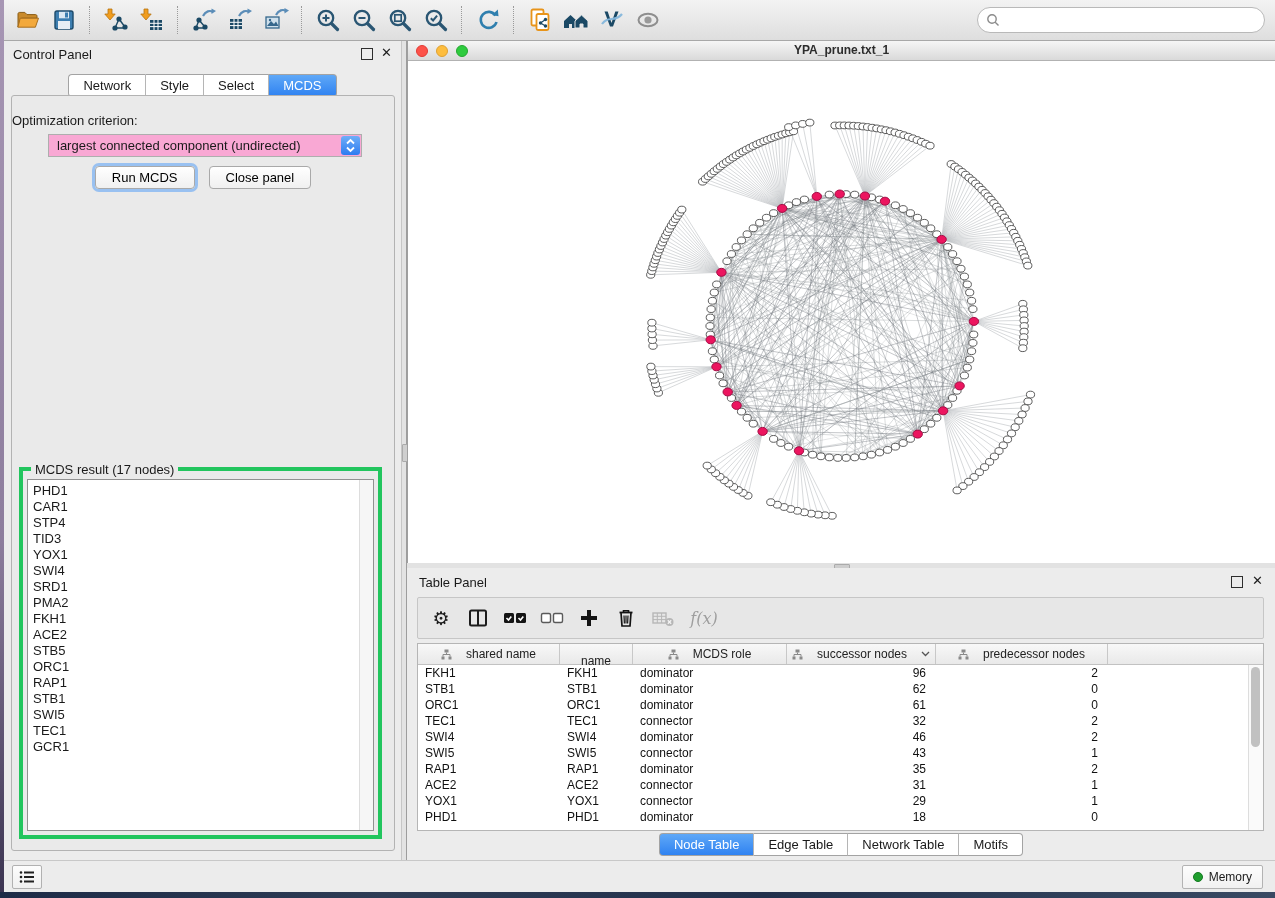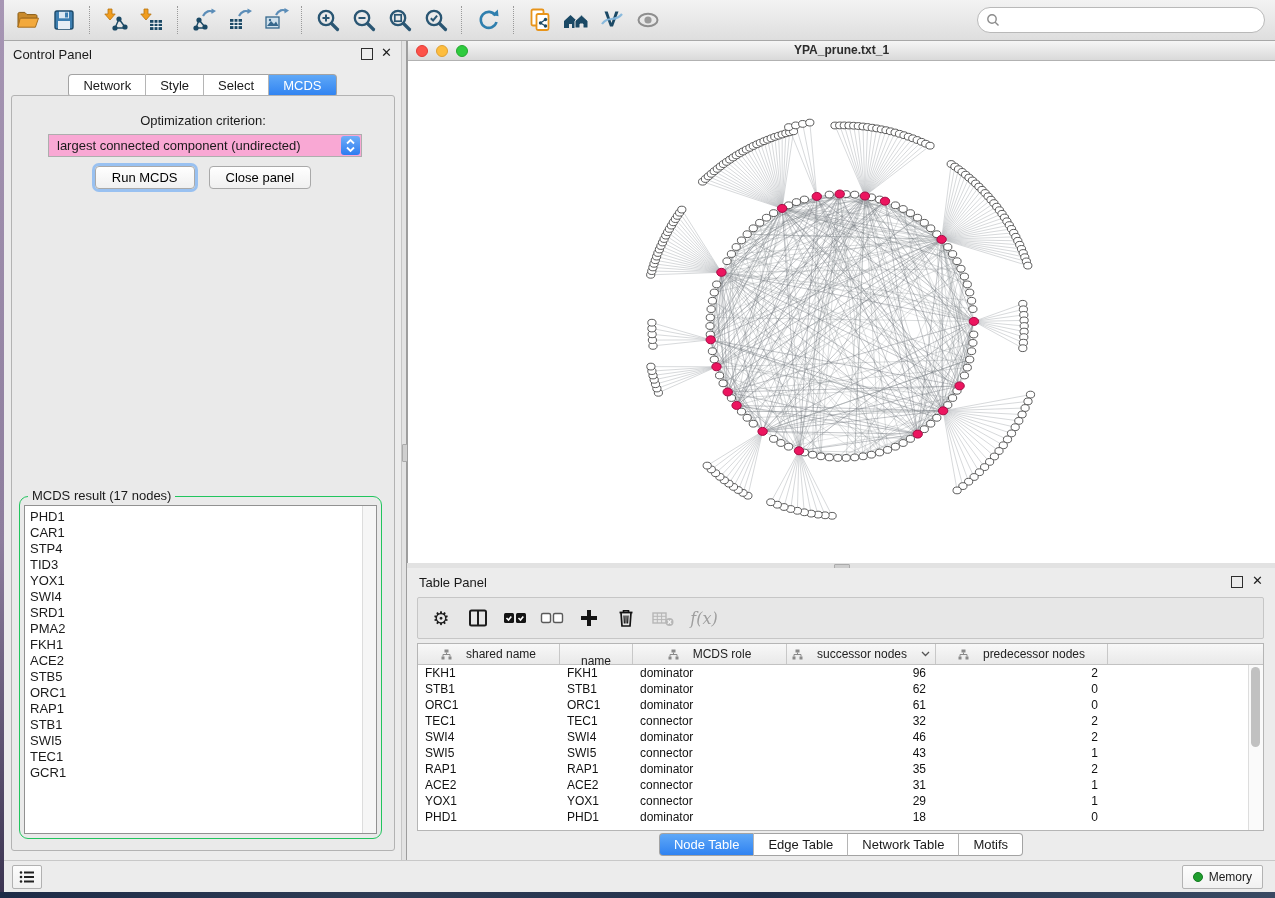--- a/index.html
+++ b/index.html
@@ -40,33 +40,33 @@
   .panel-close{position:absolute;top:5px;font-size:13px;font-weight:bold;color:#1c1c1c;line-height:14px;}
   .cp-tabs{position:absolute;top:33px;left:0;right:0;display:flex;justify-content:center;}
   .seg{height:21px;line-height:21px;padding:0 14px;font-size:13px;background:#fff;
     border-top:1px solid #a3a3a3;border-bottom:1px solid #a3a3a3;border-right:1px solid #b5b5b5;
     cursor:default;}
   .seg:first-child{border-left:1px solid #a3a3a3;border-radius:4px 0 0 4px;}
   .seg:last-child{border-radius:0 4px 4px 0;border-right:1px solid #a3a3a3;}
   .seg-active{background:linear-gradient(#5fa8f7,#2f82f1);color:#fff;}
   .cp-content{position:absolute;left:7px;right:6px;top:54px;bottom:10px;background:#eaeaea;
     border:1px solid #b3b3b3;border-radius:3px;}
-  .opt-label{position:absolute;top:17px;left:0;right:0;text-align:center;font-size:13px;}
+  .opt-label{position:absolute;top:17px;left:0;right:0;font-size:13px;}
   .opt-select{position:absolute;left:36px;top:38px;height:23px;width:314px;background:#f9a8d4;
     border:1px solid #aeaeae;border-radius:0;display:flex;align-items:center;box-sizing:border-box;}
   .opt-select .sel-text{flex:1;font-size:13px;padding-left:8px;white-space:nowrap;overflow:hidden;}
   .sel-stepper{width:19px;height:19px;margin-right:1px;border-radius:3px;
     background:linear-gradient(#6eaef8,#2d7cf0);display:flex;flex-direction:column;
     align-items:center;justify-content:center;gap:1px;}
   .btn-row{position:absolute;top:70px;left:0;right:0;display:flex;justify-content:center;gap:14px;}
   .aqua-btn{height:23px;padding:0 16px;background:linear-gradient(#ffffff,#f0f0f0);
     border:1px solid #a9a9a9;border-radius:4px;font-size:13px;line-height:21px;cursor:default;}
   .focus-ring{box-shadow:0 0 0 3px rgba(98,165,245,.6);}
   .mcds-fieldset{position:absolute;left:7px;right:12px;top:371px;bottom:11px;
-    border:1px solid #22c55e;border-radius:9px;margin-top:29px;}
+    border:4px solid #22c55e;border-radius:0;}
   .mcds-legend{position:absolute;top:-9px;left:8px;background:#eaeaea;padding:0 4px;font-size:13px;}
   .mcds-list{position:absolute;left:4px;right:4px;top:8px;bottom:4px;background:#fff;
     border:1px solid #919191;overflow:hidden;}
   .mcds-scroll{position:absolute;right:0;top:0;bottom:0;width:13px;background:#f6f6f6;border-left:1px solid #ddd;}
   .mcds-item{font-size:13px;line-height:16px;padding-left:5px;}
   .mcds-items{position:absolute;left:0;top:3px;right:14px;}
 
   
   .network-view{position:absolute;left:0;top:0;right:0;height:522px;border-left:1px solid #9f9f9f;box-sizing:border-box;}
   .net-titlebar{position:absolute;top:0;left:0;right:0;height:20px;

